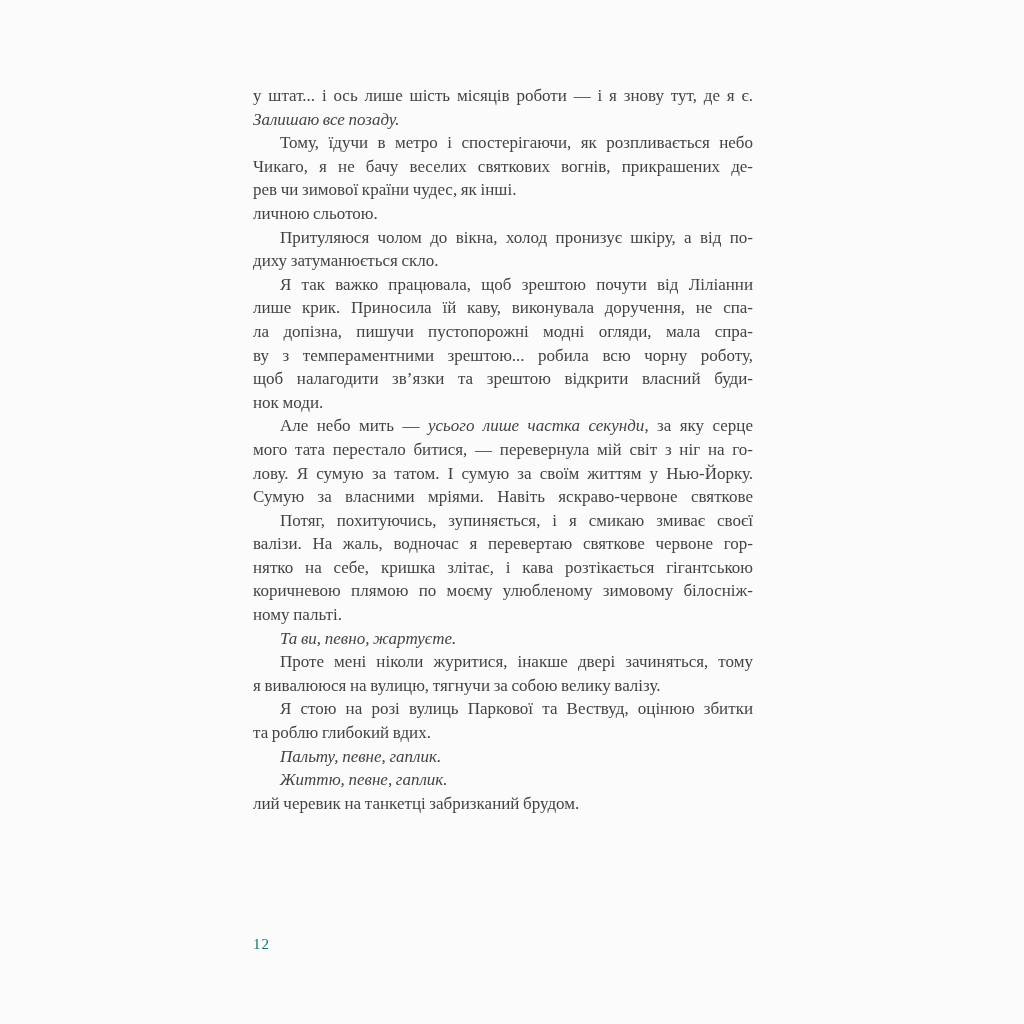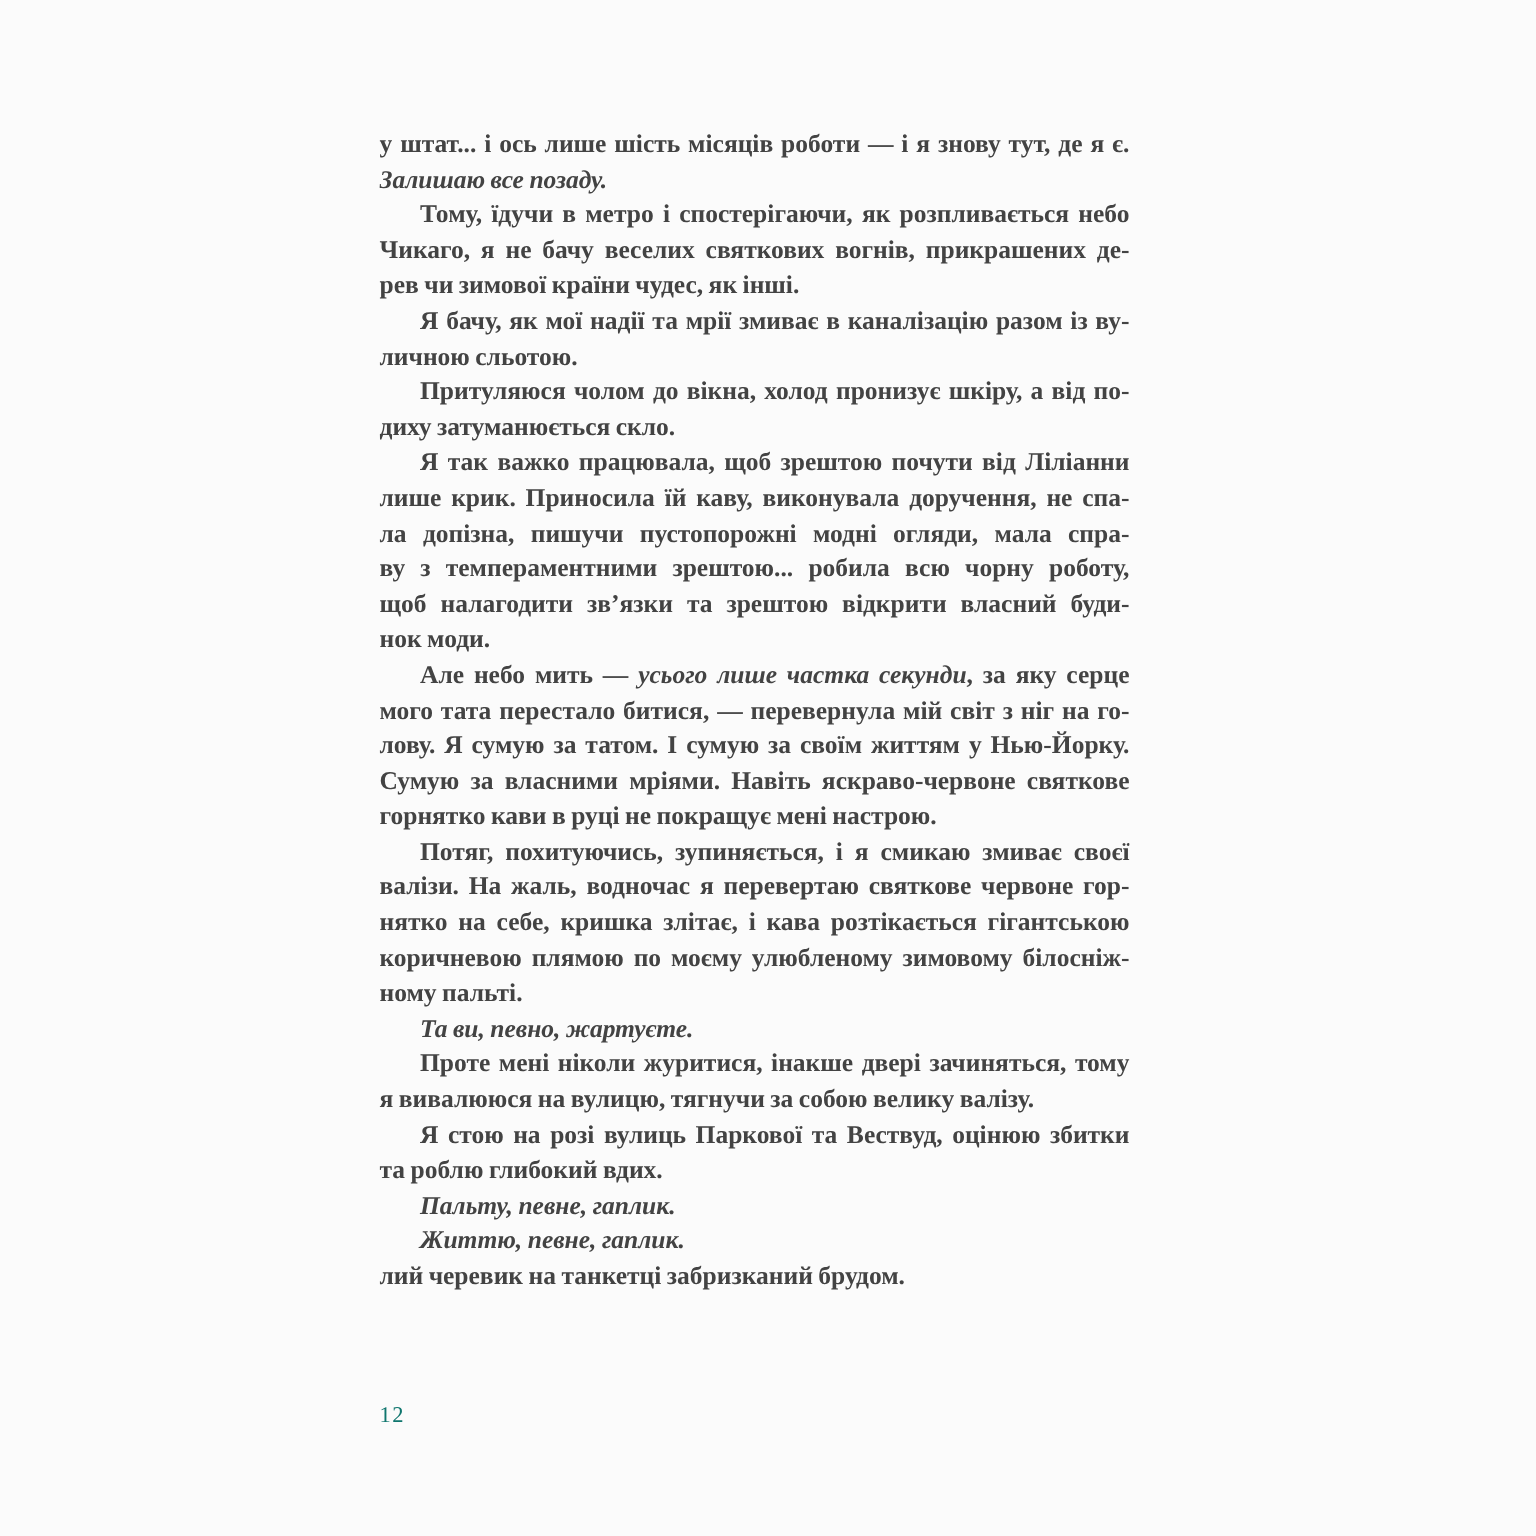--- a/index.html
+++ b/index.html
@@ -22,21 +22,20 @@
     width: 500px;
     color: #434343;
     font-size: 17px;
   }
   .line {
     height: 23.6px;
     line-height: 23.6px;
     overflow: hidden;
     white-space: normal;
     word-spacing: -0.6px;
-    font-weight: bold;
   }
   .line.just {
     text-align: justify;
     text-align-last: justify;
   }
   .line.indent {
     text-indent: 27px;
   }
   .it {
     font-style: italic;
@@ -55,35 +54,33 @@
 </head>
 <body>
 
 <div class="page">
   <div class="text-block">
       <div class="line just"><span>у штат... і ось лише шість місяців роботи — і я знову тут, де я є.</span></div>
       <div class="line"><span class="it">Залишаю все позаду.</span></div>
       <div class="line indent just"><span>Тому, їдучи в метро і спостерігаючи, як розпливається небо</span></div>
       <div class="line just"><span>Чикаго, я не бачу веселих святкових вогнів, прикрашених де-</span></div>
       <div class="line"><span>рев чи зимової країни чудес, як інші.</span></div>
-      <div class="line indent just"><span>Я бачу, як мої надії та мрії змиває в каналізацію разом із ву-</span></div>
       <div class="line"><span>личною сльотою.</span></div>
       <div class="line indent just"><span>Притуляюся чолом до вікна, холод пронизує шкіру, а від по-</span></div>
       <div class="line"><span>диху затуманюється скло.</span></div>
       <div class="line indent just"><span>Я так важко працювала, щоб зрештою почути від Ліліанни</span></div>
       <div class="line just"><span>лише крик. Приносила їй каву, виконувала доручення, не спа-</span></div>
       <div class="line just"><span>ла допізна, пишучи пустопорожні модні огляди, мала спра-</span></div>
       <div class="line just"><span>ву з темпераментними зрештою... робила всю чорну роботу,</span></div>
       <div class="line just"><span>щоб налагодити зв’язки та зрештою відкрити власний буди-</span></div>
       <div class="line"><span>нок моди.</span></div>
       <div class="line indent just"><span>Але небо мить — </span><span class="it">усього лише частка секунди</span><span>, за яку серце</span></div>
       <div class="line just"><span>мого тата перестало битися, — перевернула мій світ з ніг на го-</span></div>
       <div class="line just"><span>лову. Я сумую за татом. І сумую за своїм життям у Нью-Йорку.</span></div>
       <div class="line just"><span>Сумую за власними мріями. Навіть яскраво-червоне святкове</span></div>
-      <div class="line"><span>горнятко кави в руці не покращує мені настрою.</span></div>
       <div class="line indent just"><span>Потяг, похитуючись, зупиняється, і я смикаю змиває своєї</span></div>
       <div class="line just"><span>валізи. На жаль, водночас я перевертаю святкове червоне гор-</span></div>
       <div class="line just"><span>нятко на себе, кришка злітає, і кава розтікається гігантською</span></div>
       <div class="line just"><span>коричневою плямою по моєму улюбленому зимовому білосніж-</span></div>
       <div class="line"><span>ному пальті.</span></div>
       <div class="line indent"><span class="it">Та ви, певно, жартуєте.</span></div>
       <div class="line indent just"><span>Проте мені ніколи журитися, інакше двері зачиняться, тому</span></div>
       <div class="line"><span>я вивалююся на вулицю, тягнучи за собою велику валізу.</span></div>
       <div class="line indent just"><span>Я стою на розі вулиць Паркової та Вествуд, оцінюю збитки</span></div>
       <div class="line"><span>та роблю глибокий вдих.</span></div>

